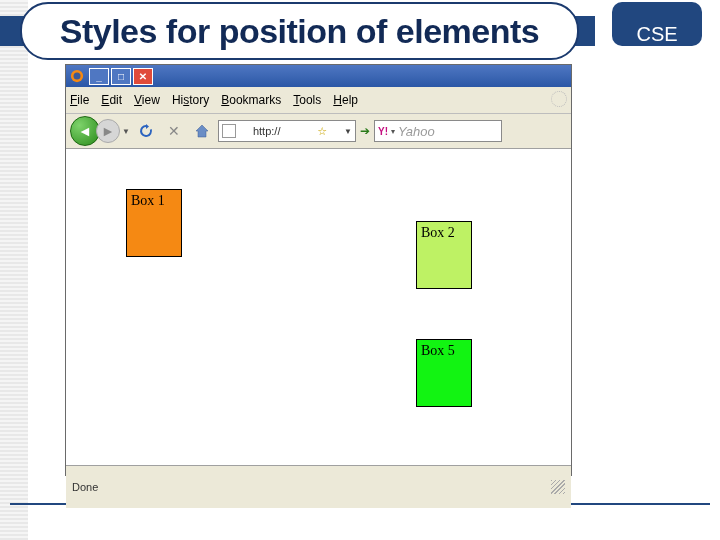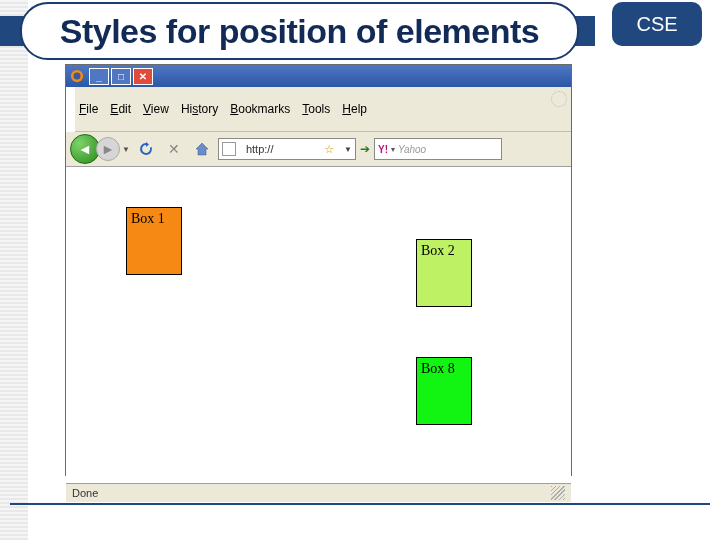--- a/index.html
+++ b/index.html
@@ -45,21 +45,21 @@
 }
 .badge {
   position: absolute;
   right: 18px;
   top: 2px;
   width: 90px;
   height: 44px;
   background: #21477f;
   border-radius: 10px;
   display: flex;
-  align-items: center;
+  align-items: flex-end;
   justify-content: center;
   color: #fff;
   font-size: 20px;
 }
 .hr-line { position: absolute; left: 10px; right: 10px; bottom: 35px; height: 2px; background: #21477f; }
 
 
 .browser {
   position: absolute;
   left: 65px;
@@ -85,23 +85,22 @@
 .win-btn { width: 18px; height: 15px; border: 1px solid #fff; display: flex; align-items: center; justify-content: center; font-size: 10px; font-weight: bold; cursor: default; }
 .win-min, .win-max { background: #4f77c2; color: #fff; }
 .win-close { background: #e04b3a; color: #fff; }
 
 .menubar {
   height: 20px;
   background: #ece9d8;
   border-bottom: 1px solid #bdbdbd;
   display: flex;
   align-items: center;
-  padding: 12px 4px;
+  padding: 3px 4px;
   gap: 12px;
-  margin-left: 9px;
 }
 .menubar span { color: #000; cursor: default; }
 .menubar span u { text-decoration: underline; }
 
 .navbar {
   height: 34px;
   background: #ece9d8;
   border-bottom: 1px solid #a0a0a0;
   display: flex;
   align-items: center;
@@ -119,38 +118,38 @@
 .stop { color: #888; }
 .home { color: #6a8dc5; }
 .urlbox {
   flex: 0 0 130px;
   height: 20px;
   border: 1px solid #8a8a8a;
   background: #fff;
   display: flex;
   align-items: center;
   padding: 0 3px;
-  gap: 10px;
+  gap: 17px;
 }
 .urlbox .page-icon { width: 12px; height: 12px; border: 1px solid #999; background: #fff; }
 .urlbox .url-text { font-size: 11px; color: #333; flex: 1; }
 .urlbox .star { color: #c9a400; font-size: 11px; }
 .urlbox .dd { font-size: 8px; color: #444; }
 .searchbox {
   flex: 0 0 120px;
   height: 20px;
   border: 1px solid #8a8a8a;
   background: #fff;
   display: flex;
   align-items: center;
   padding: 0 3px;
   gap: 3px;
 }
 .searchbox .engine-icon { color: #c40f7f; font-weight: bold; font-size: 10px; }
-.searchbox .placeholder { color: #9a9a9a; font-size: 10px; font-style: italic; flex: 1; }
+.searchbox .placeholder { color: #9a9a9a; font-size: 13px; font-style: italic; flex: 1; }
 .throbber { position: absolute; right: 4px; top: 26px; width: 14px; height: 14px; border: 1px dotted #bbb; border-radius: 50%; }
 
 .viewport {
   position: relative;
   height: 316px;
   background: #fff;
   overflow: hidden;
 }
 .box {
   position: absolute;
@@ -166,21 +165,21 @@
 .b2 { left: 350px; top: 40px; background: #bef264; margin-top: 32px; }
 .b4 { left: 60px; top: 190px; background: #ffffff; }
 .b3 { left: 350px; top: 190px; background: #12f412; }
 
 .statusbar {
   height: 18px;
   background: #ece9d8;
   border-top: 1px solid #a0a0a0;
   display: flex;
   align-items: center;
-  padding: 0 6px;
+  padding: 12px 6px;
   justify-content: space-between;
   font-size: 11px;
   color: #333;
   gap: 16px;
 }
 .status-grip { width: 14px; height: 14px; background: repeating-linear-gradient(135deg, #aaa 0 1px, transparent 1px 3px); }
 </style>
 </head>
 <body>
 
@@ -251,20 +250,20 @@
       <span class="engine-icon">Y!</span>
       <span style="font-size:8px;color:#555;">▾</span>
       <span class="placeholder">Yahoo</span>
     </div>
     <div class="throbber"></div>
   </div>
 
   <div class="viewport">
     <div class="box b1"><span>Box 1</span></div>
     <div class="box b2"><span>Box 2</span></div>
-    <div class="box b3"><span>Box 8</span></div>
+    <div class="box b3"><span>Box 5</span></div>
   </div>
 
   <div class="statusbar">
     <span>Done</span>
     <span class="status-grip"></span>
   </div>
 </div>
 
 </body></html>

